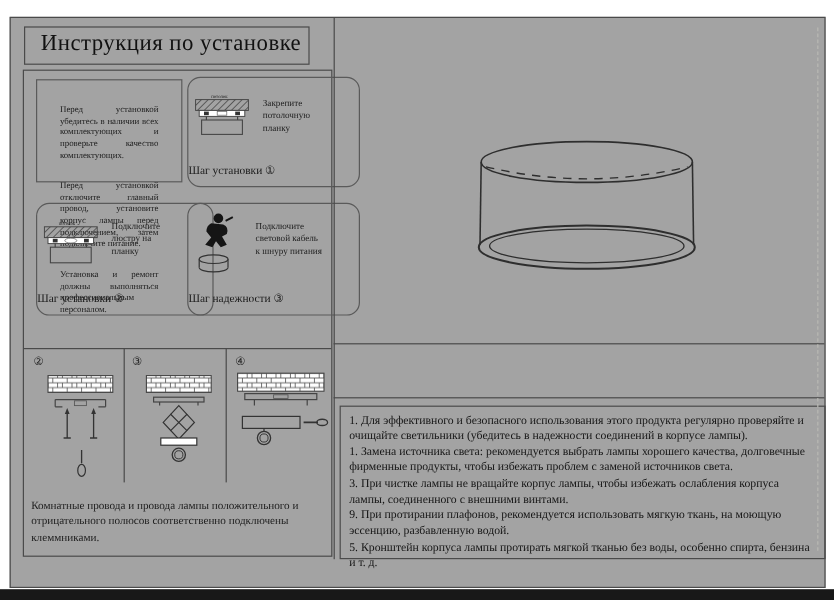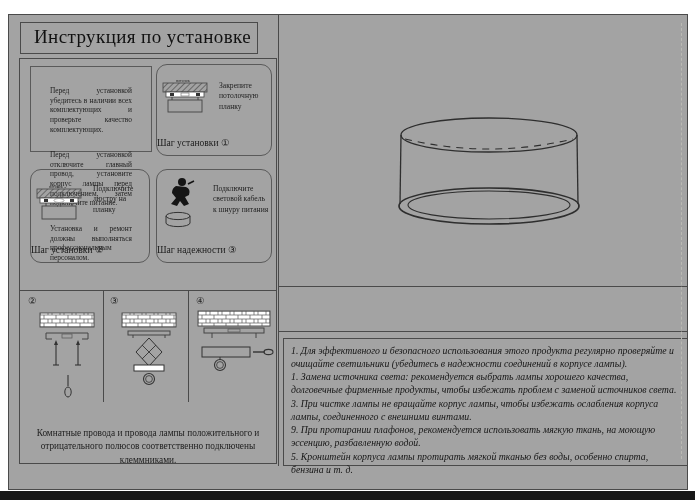--- a/index.html
+++ b/index.html
@@ -27,55 +27,55 @@
     position:absolute;left:10px;top:43px;width:256px;height:404px;
     border:1px solid #4a4a4a;
   }
   .intro-box{
     position:absolute;left:10px;top:7px;width:114px;height:78px;
     border:1px solid #5a5a5a;padding:3px 3px;
     font-size:7.4px;line-height:1.3;text-align:justify;color:#222;
   }
   .intro-box p{margin:16px;}
   .step-box{
-    position:absolute;border:1px solid #5a5a5a;border-radius:11px;
+    position:absolute;border:1px solid #5a5a5a;border-radius:11px;padding-left:28px;
   }
   .step-box.b2{left:136px;top:5px;width:114px;height:90px;}
   .step-box.b3{left:10px;top:110px;width:118px;height:92px;}
   .step-box.b4{left:136px;top:110px;width:114px;height:92px;}
   .step-caption{
     position:absolute;font-size:7.6px;line-height:1.35;color:#222;
   }
   .step-label{
     position:absolute;bottom:7px;left:0;width:100%;
     font-size:9.5px;color:#1a1a1a;
   }
   .icon-abs{position:absolute;}
   .divider-h{position:absolute;left:0;top:231px;width:100%;height:0;border-top:1px solid #4a4a4a;}
   .divider-v1{position:absolute;left:83px;top:231px;height:112px;width:0;border-left:1px solid #4a4a4a;}
   .divider-v2{position:absolute;left:168px;top:231px;height:112px;width:0;border-left:1px solid #4a4a4a;}
   .diag-label{position:absolute;font-size:9.5px;color:#222;}
   .wiring-note{
-    position:absolute;left:6px;top:368px;width:244px;text-align:center;
+    position:absolute;left:6px;top:357px;width:244px;text-align:left;
     font-size:9.3px;line-height:1.45;color:#1d1d1d;
   }
   
   .divider-main-v{position:absolute;left:269px;top:0;height:451px;width:0;border-left:1.5px solid #4a4a4a;}
   .divider-right-h{position:absolute;left:269px;top:271px;width:409px;height:0;border-top:1.5px solid #4a4a4a;}
   .divider-safety-h{position:absolute;left:269px;top:316px;width:409px;height:0;border-top:1px solid #4a4a4a;}
   .safety-note{
     position:absolute;left:277px;top:277px;width:392px;
     font-size:10.2px;line-height:1.3;color:#151515;
   }
   .care-box{
     position:absolute;left:274px;top:323px;width:389px;height:115px;
     border:1.2px solid #4a4a4a;padding:6px 7px 5px 7px;
     font-size:9.8px;line-height:1.3;color:#151515;
   }
-  .care-box .item{margin:0 0 1px 0;font-style:italic;}
+  .care-box .item{margin:0 0 1px 0;}
   .fold-line{position:absolute;left:672px;top:8px;height:436px;width:0;border-left:1px dashed #b9b9b3;}
   svg{display:block;}
 </style>
 </head>
 <body>
 
 <div class="outer">
 
   <div class="title-box">
     <div class="t">Инструкция по установке</div>

